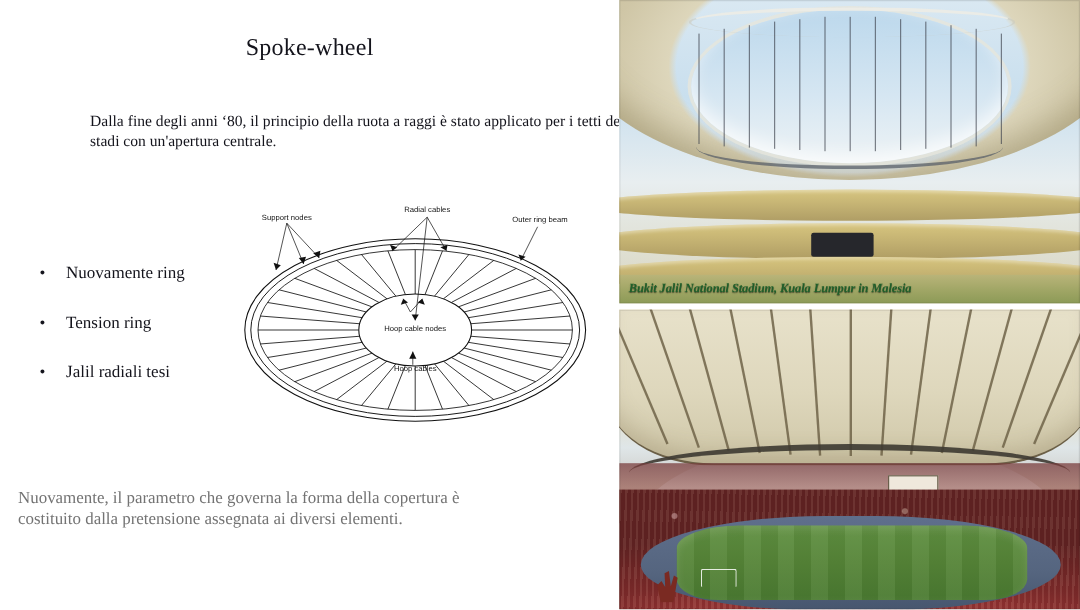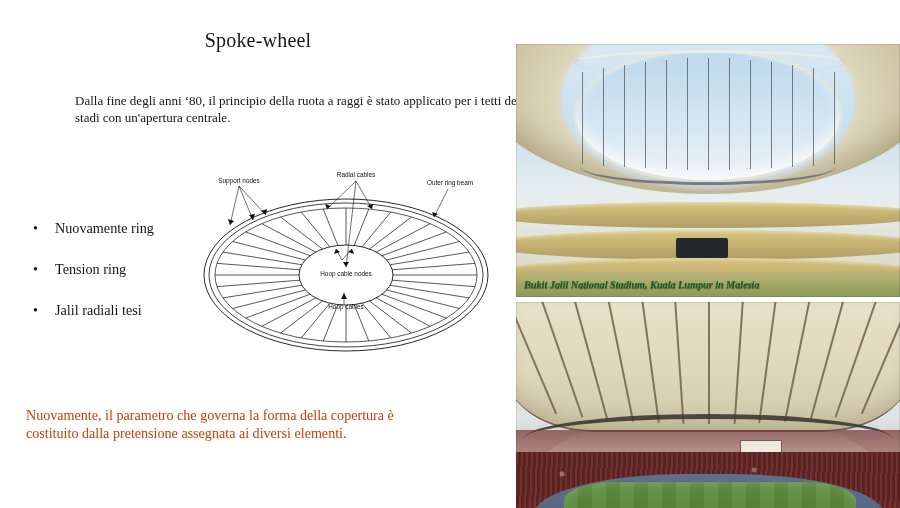--- a/index.html
+++ b/index.html
@@ -62,25 +62,25 @@
   }
   #bullet-list li .bullet-dot {
     position: absolute;
     left: 5px; top: 0;
     font-size: 14px;
     line-height: 17px;
   }
 
   #closing-paragraph {
     position: absolute;
-    left: 26px; top: 406px;
+    left: 15px; top: 406px;
     width: 420px;
     font-size: 14.1px;
     line-height: 18px;
-    color: #c2410c;
+    color: #737373;
   }
 
   
   #spoke-diagram {
     position: absolute;
     left: 196px; top: 163px;
     width: 300px; height: 195px;
   }
   #spoke-diagram svg { display: block; }
   .diag-label {
@@ -95,21 +95,20 @@
     left: 516px; top: 0;
     width: 384px; height: 508px;
     background: #ffffff;
   }
 
   .photo-frame {
     position: absolute;
     left: 0;
     width: 384px;
     overflow: hidden;
-    margin-top: 44px;
   }
   #photo-bukit-jalil { top: 0; height: 253px; }
   #photo-gottlieb   { top: 258px; height: 250px; }
 
   .photo-caption {
     position: absolute;
     left: 8px;
     width: 376px;
     font-family: "Liberation Serif", serif;
     font-style: italic;

